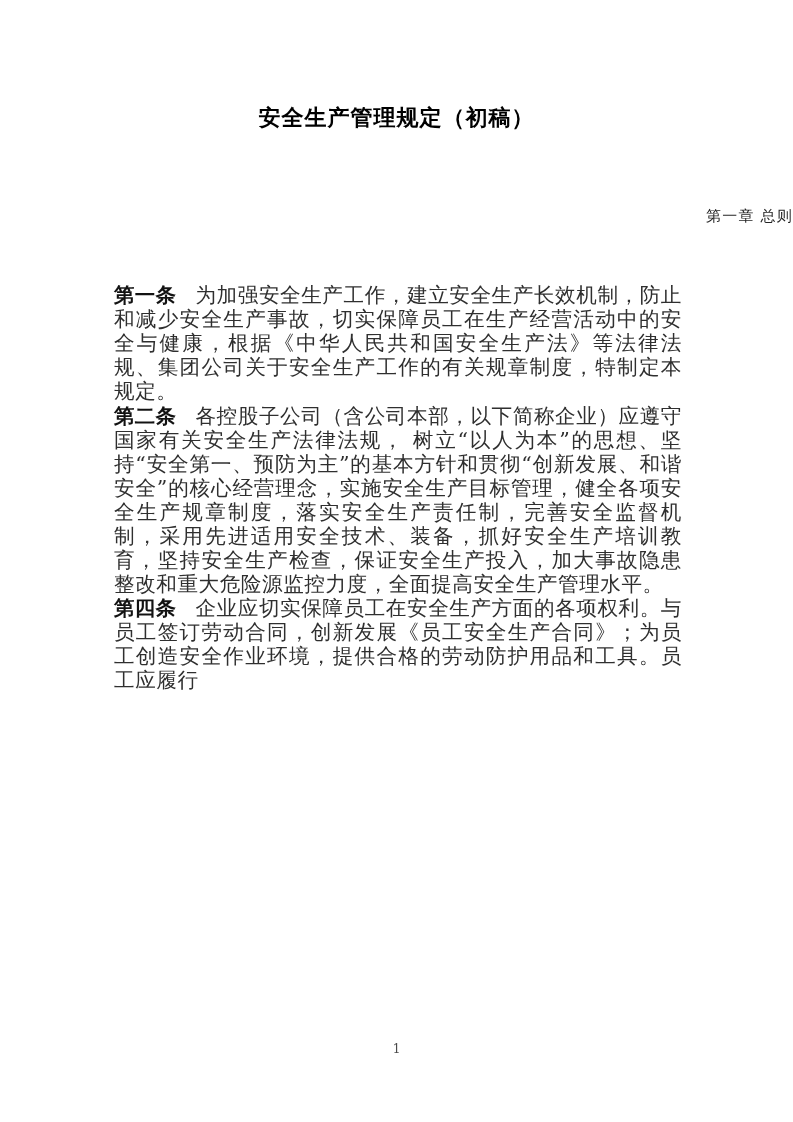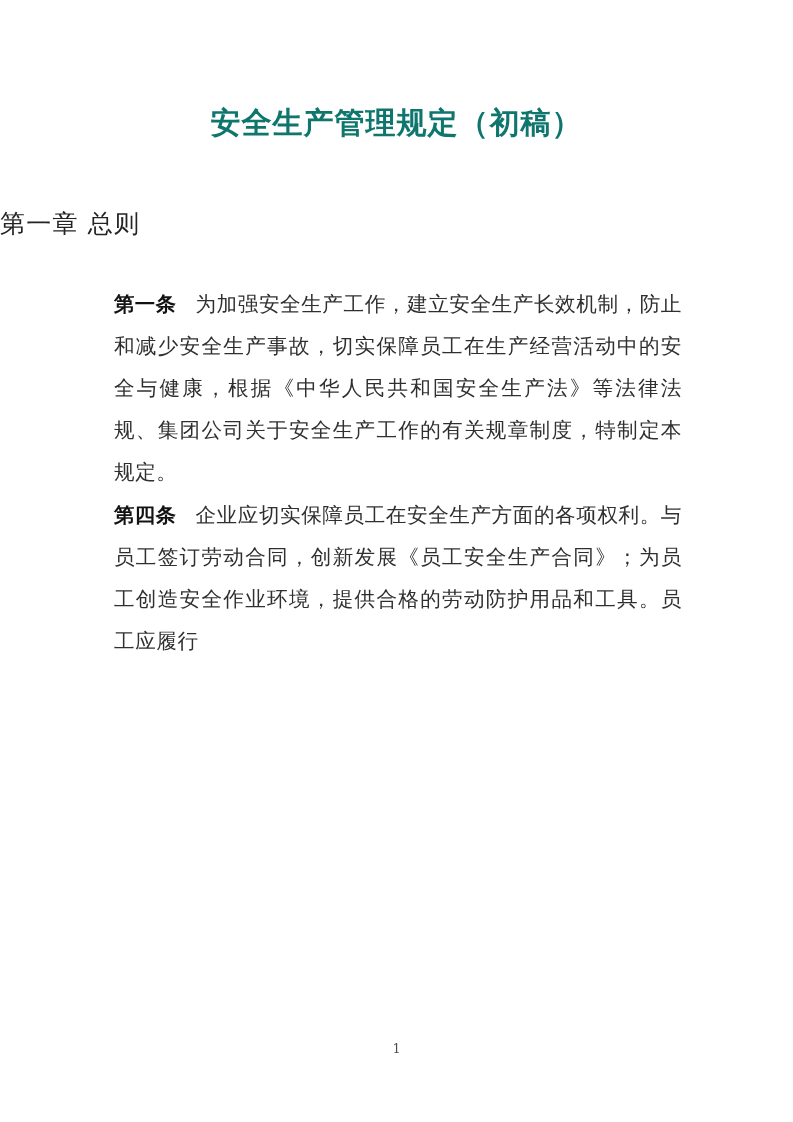--- a/index.html
+++ b/index.html
@@ -19,52 +19,52 @@
 
   
   .doc-title {
     position: absolute;
     top: 103px;
     left: 0;
     width: 793px;
     text-align: center;
     font-family: Liberation Serif, serif;
     font-weight: 700;
-    font-size: 30px;
+    font-size: 22px;
     letter-spacing: 1px;
-    color: #0f766e;
+    color: #000000;
     white-space: nowrap;
   }
 
   
   .chapter-heading {
     position: absolute;
     top: 207px;
     left: 0;
     width: 793px;
-    text-align: left;
+    text-align: right;
     font-family: "DejaVu Serif", "Liberation Serif", serif;
     font-weight: 400;
-    font-size: 25px;
+    font-size: 15px;
     letter-spacing: 1.2px;
     color: #232323;
     white-space: nowrap;
   }
 
   
   .body-block {
     position: absolute;
     top: 283px;
     left: 114px;
     width: 568px;
   }
   .article {
     font-family: "DejaVu Serif", "Liberation Serif", serif;
     font-size: 20.6px;
-    line-height: 42px;
+    line-height: 24px;
     color: #2f2f2f;
     text-align: justify;
     text-justify: inter-character;
     text-indent: 0;
     margin: 0 0 0.5px 0;
     letter-spacing: 0.55px;
     word-break: break-all;
   }
   .article-label {
     font-family: "DejaVu Sans", "Liberation Sans", sans-serif;
@@ -96,20 +96,21 @@
 <div class="page">
 
   <div class="doc-title">安全生产管理规定（初稿）</div>
 
   <div class="chapter-heading">第一章  总则</div>
 
   <div class="body-block">
 
     <p class="article"><span class="article-label">第一条</span><span class="label-gap"></span><span>为加强安全生产工作，建立安全生产长效机制，防止和减少安全生产事故，切实保障员工在生产经营活动中的安全与健康，根据《中华人民共和国安全生产法》等法律法规、集团公司关于安全生产工作的有关规章制度，特制定本规定。</span></p>
 
+    <p class="article"><span class="article-label">第二条</span><span class="label-gap"></span><span>各控股子公司（含公司本部，以下简称企业）应遵守国家有关安全生产法律法规， 树立“以人为本”的思想、坚持“安全第一、预防为主”的基本方针和贯彻“创新发展、和谐安全”的核心经营理念，实施安全生产目标管理，健全各项安全生产规章制度，落实安全生产责任制，完善安全监督机制，采用先进适用安全技术、装备，抓好安全生产培训教育，坚持安全生产检查，保证安全生产投入，加大事故隐患整改和重大危险源监控力度，全面提高安全生产管理水平。</span></p>
 
 
     <p class="article"><span class="article-label">第四条</span><span class="label-gap"></span><span>企业应切实保障员工在安全生产方面的各项权利。与员工签订劳动合同，创新发展《员工安全生产合同》；为员工创造安全作业环境，提供合格的劳动防护用品和工具。员工应履行</span></p>
 
   </div>
 
   <div class="page-number">1</div>
 
 </div>
 

